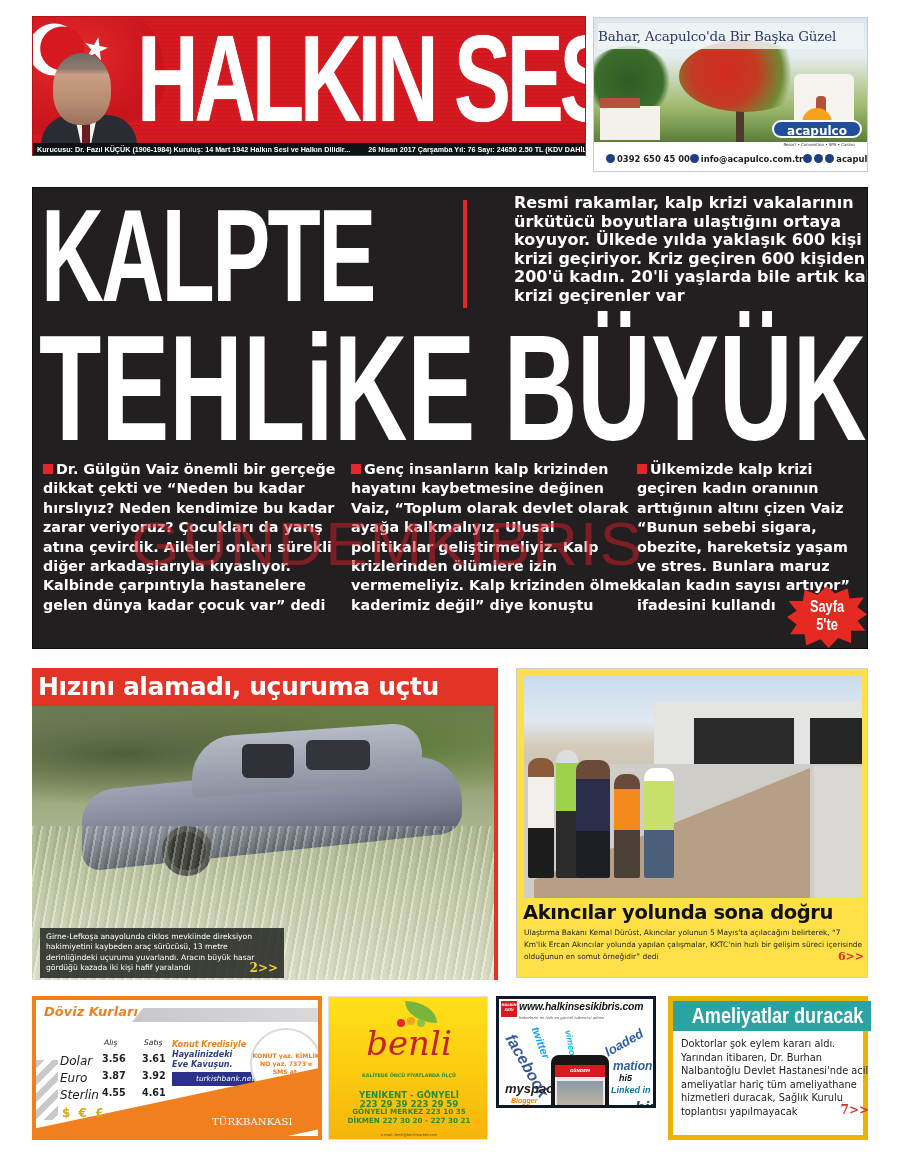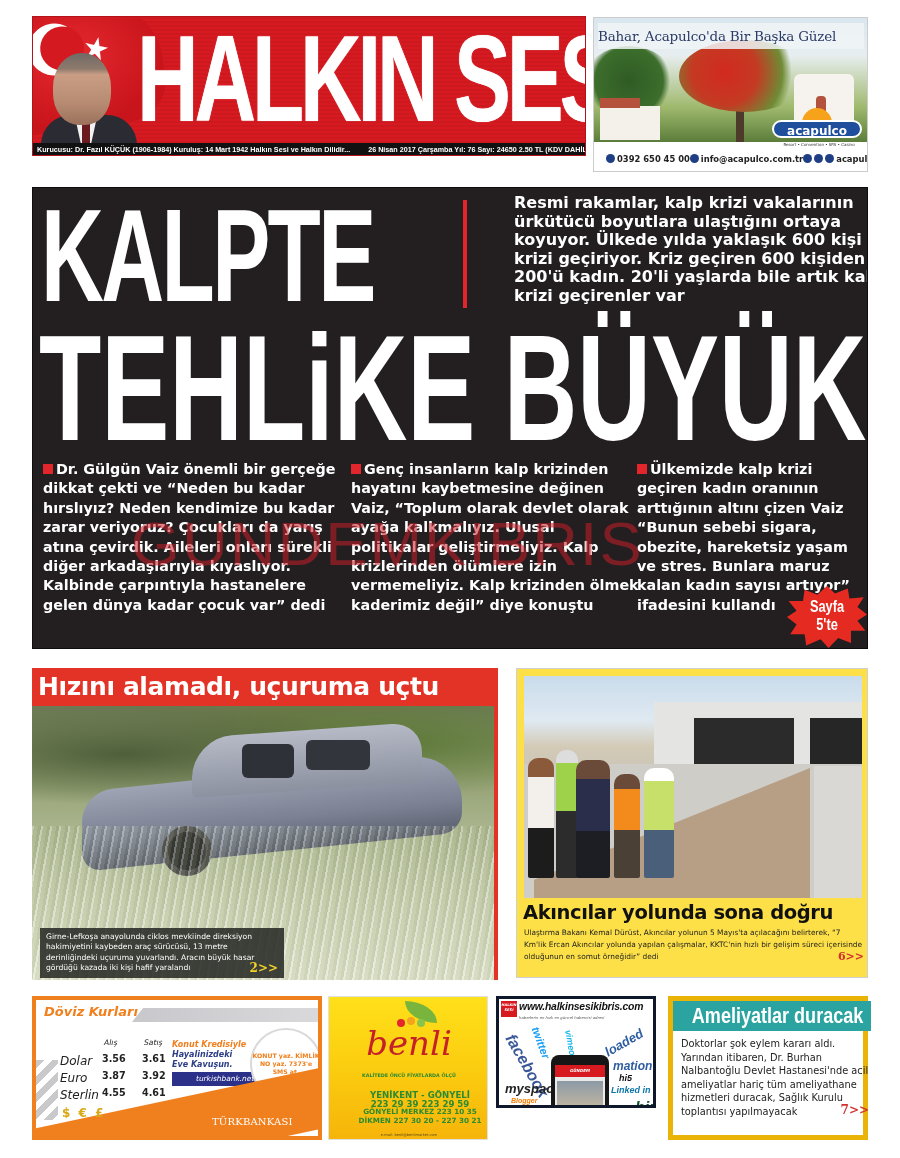--- a/index.html
+++ b/index.html
@@ -103,21 +103,21 @@
   .ad-doviz .bank { position: absolute; left: 176px; top: 116px; color: #fff; font-family: "DejaVu Serif", serif; font-size: 10px; letter-spacing: 0.2px; }
   .ad-doviz .coins { position: absolute; left: 26px; top: 106px; font-size: 12px; color: #d9a814; font-weight: 700; letter-spacing: 2px; }
   .ad-doviz .stripes-left { position: absolute; left: 0; top: 60px; width: 22px; height: 60px; background: repeating-linear-gradient(135deg, #c9c9cc 0 6px, #fff 6px 12px); }
 
   .ad-benli { position: absolute; left: 328px; top: 996px; width: 160px; height: 144px; background: linear-gradient(180deg, #ffe01a 0%, #fbcd0f 50%, #f6b40a 100%); border: 1px solid #e1e1e1; overflow: hidden; }
   .ad-benli .leaf { position: absolute; left: 76px; top: 4px; width: 32px; height: 22px; border-radius: 0 100% 0 100%; background: #79b43c; }
   .ad-benli .dots { position: absolute; left: 68px; top: 22px; }
   .ad-benli .dot { position: absolute; width: 8px; height: 8px; border-radius: 50%; }
   .ad-benli .logo { position: absolute; left: 0; top: 26px; width: 160px; text-align: center; color: #c42228; font-family: "DejaVu Serif", serif; font-style: italic; font-size: 34px; line-height: 40px; }
   .ad-benli .slogan { position: absolute; left: 0; top: 76px; width: 160px; text-align: center; color: #2c8a32; font-size: 4.8px; font-weight: 700; }
-  .ad-benli .addr { position: absolute; left: 0; top: 94px; width: 160px; text-align: center; color: #2c8a32; font-family: "DejaVu Sans", sans-serif; font-weight: 700; line-height: 8.6px; margin-left: 11px; }
+  .ad-benli .addr { position: absolute; left: 0; top: 94px; width: 160px; text-align: center; color: #2c8a32; font-family: "DejaVu Sans", sans-serif; font-weight: 700; line-height: 8.6px; }
   .ad-benli .addr .big { font-size: 8.6px; display: block; }
   .ad-benli .addr .med { font-size: 7.2px; display: block; }
   .ad-benli .email { position: absolute; left: 0; top: 136px; width: 160px; text-align: center; color: #5c4a1a; font-size: 3.6px; }
 
   .ad-site { position: absolute; left: 496px; top: 996px; width: 160px; height: 112px; background: #fff; border: 3px solid #0f172a; overflow: hidden; font-style: italic; }
   .ad-site .badge { position: absolute; left: 2px; top: 2px; width: 16px; height: 16px; background: #d71920; color: #fff; font-size: 3.6px; font-weight: 700; text-align: center; line-height: 5px; padding-top: 2px; }
   .ad-site .url { position: absolute; left: 20px; top: 2px; color: #111; font-family: "Liberation Sans", sans-serif; font-weight: 700; font-size: 10.4px; letter-spacing: -0.2px; white-space: nowrap; }
   .ad-site .sub { position: absolute; left: 20px; top: 16px; color: #555; font-size: 3.8px; white-space: nowrap; }
   .ad-site .cloud { position: absolute; left: 4px; top: 26px; width: 152px; height: 112px; font-family: "Liberation Sans", sans-serif; font-weight: 700; }
   .ad-site .w { position: absolute; white-space: nowrap; }

